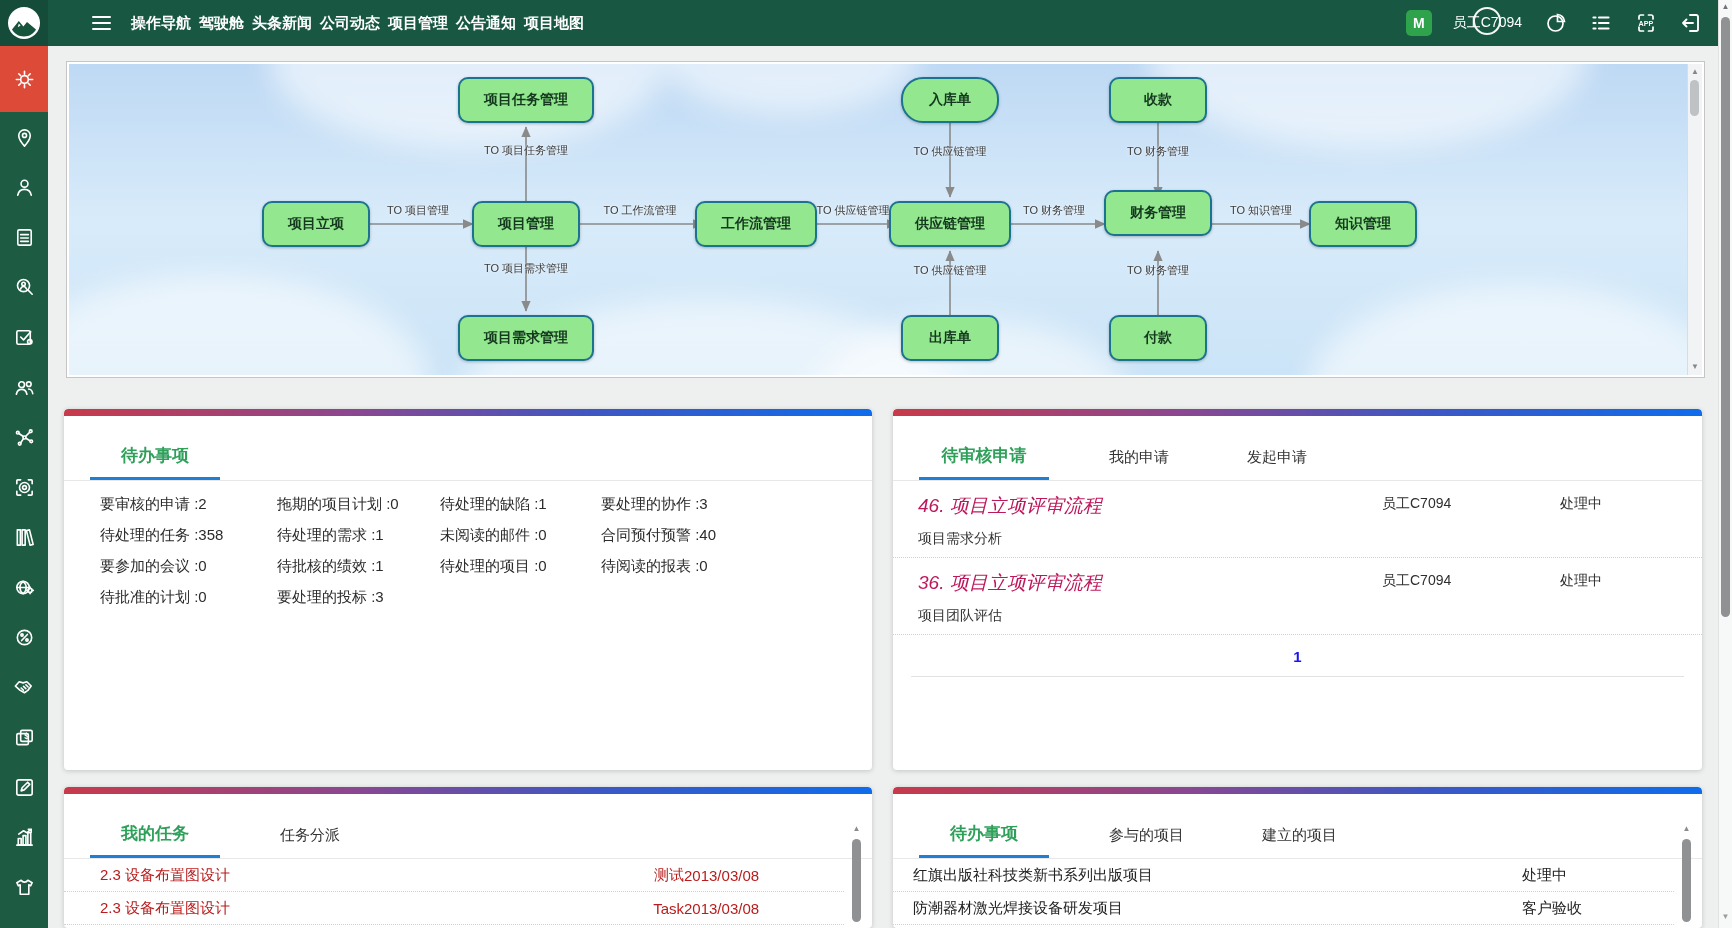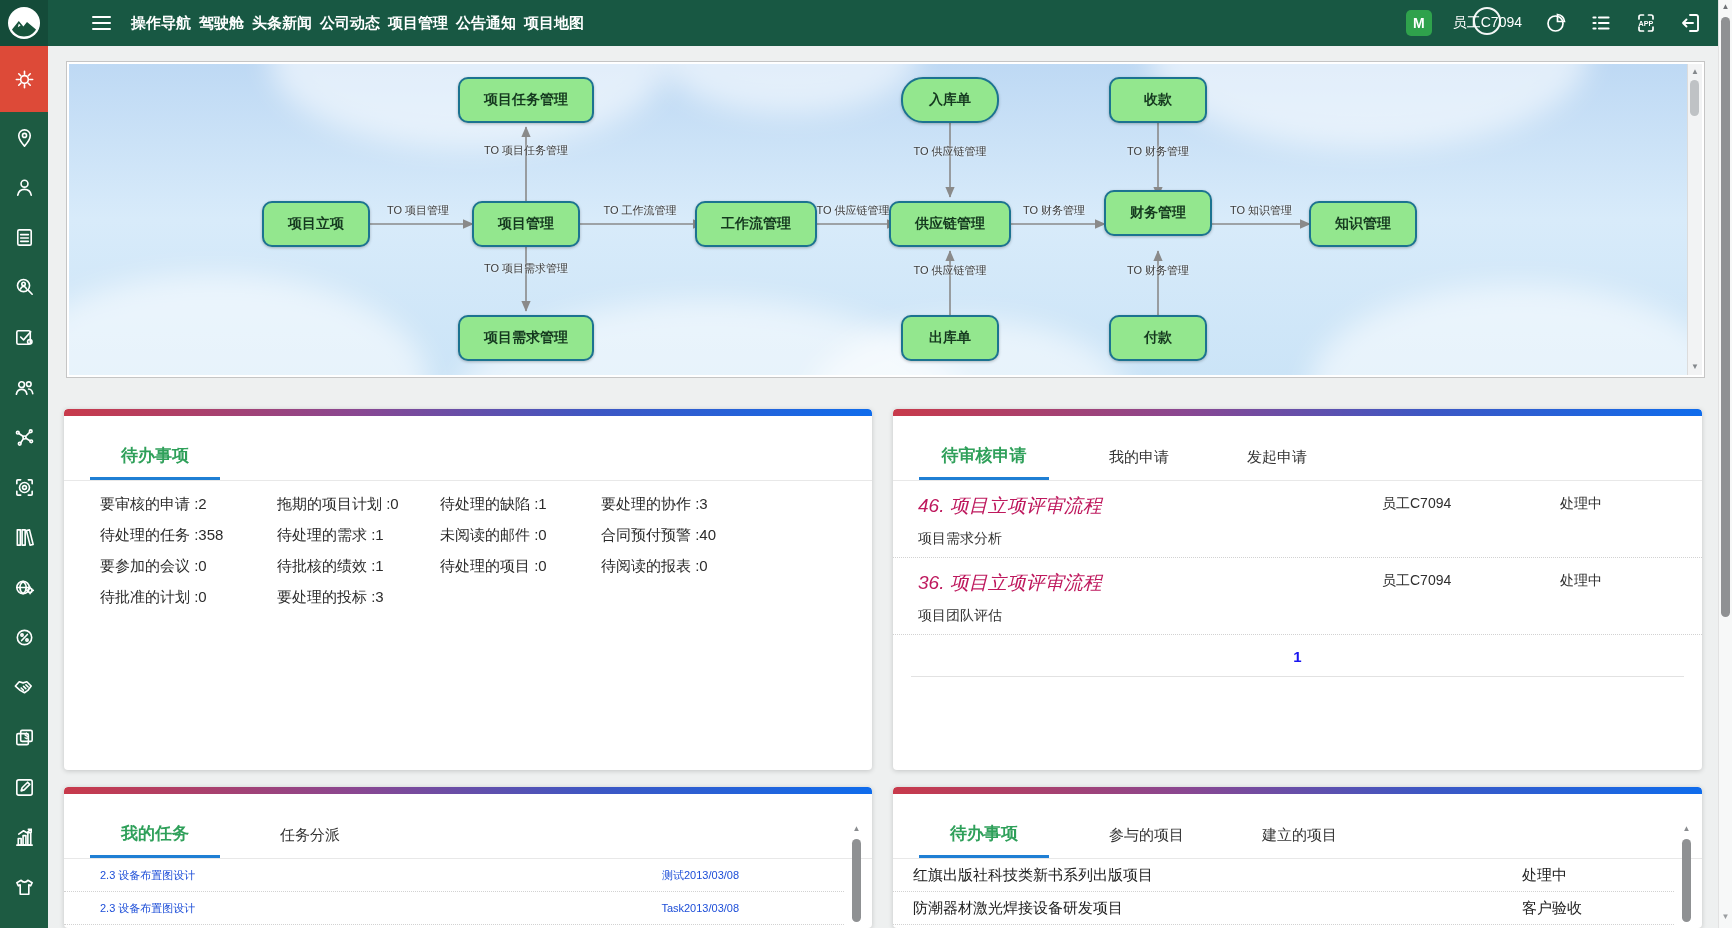--- a/index.html
+++ b/index.html
@@ -54,21 +54,21 @@
   .card-approvals { left:893px; top:409px; width:809px; height:361px; }
   .ap-row { display:flex; padding:9px 0 7px 25px; border-bottom:1px dotted #d2d2d2; cursor:pointer; }
   .ap-main { flex:1; }
   .ap-title { font-size:19px; color:#be185d; margin:3px 0 11px;font-style:italic; }
   .ap-sub { font-size:14px; color:#333; margin-bottom:2px; }
   .ap-user { width:178px; font-size:14px; color:#2e2e2e; padding-top:5px; }
   .ap-status { width:142px; font-size:14px; color:#2e2e2e; padding-top:5px; }
   .ap-pagination { text-align:center; padding:13px 0 11px; border-bottom:1px solid #e2e2e2; margin:0 18px; color:#1a16f0; font-size:15px; font-weight:bold; cursor:pointer; }
 
   .card-tasks { left:64px; top:787px; width:808px; height:141px; }
-  .task-row { display:flex; align-items:center; height:33px; border-bottom:1px dotted #d2d2d2; font-size:11px; color:#1d4ed8; margin-right:28px; cursor:pointer; }
+  .task-row { display:flex; align-items:center; height:33px; border-bottom:1px dotted #d2d2d2; font-size:15px; color:#b91c1c; margin-right:28px; cursor:pointer; }
   .task-title { flex:1; padding-left:36px; }
   .task-type { width:130px;text-align:right; }
   .task-date { width:160px; }
 
   .card-projects { left:893px; top:787px; width:809px; height:141px; }
   .proj-row { display:flex; align-items:center; height:33px; border-bottom:1px dotted #d2d2d2; font-size:15px; color:#222; margin-right:28px; cursor:pointer; }
   .proj-title { flex:1; padding-left:20px; }
   .proj-status { width:152px; }
 
   .card-scroll { position:absolute; right:9px; top:36px; bottom:4px; width:13px; }

